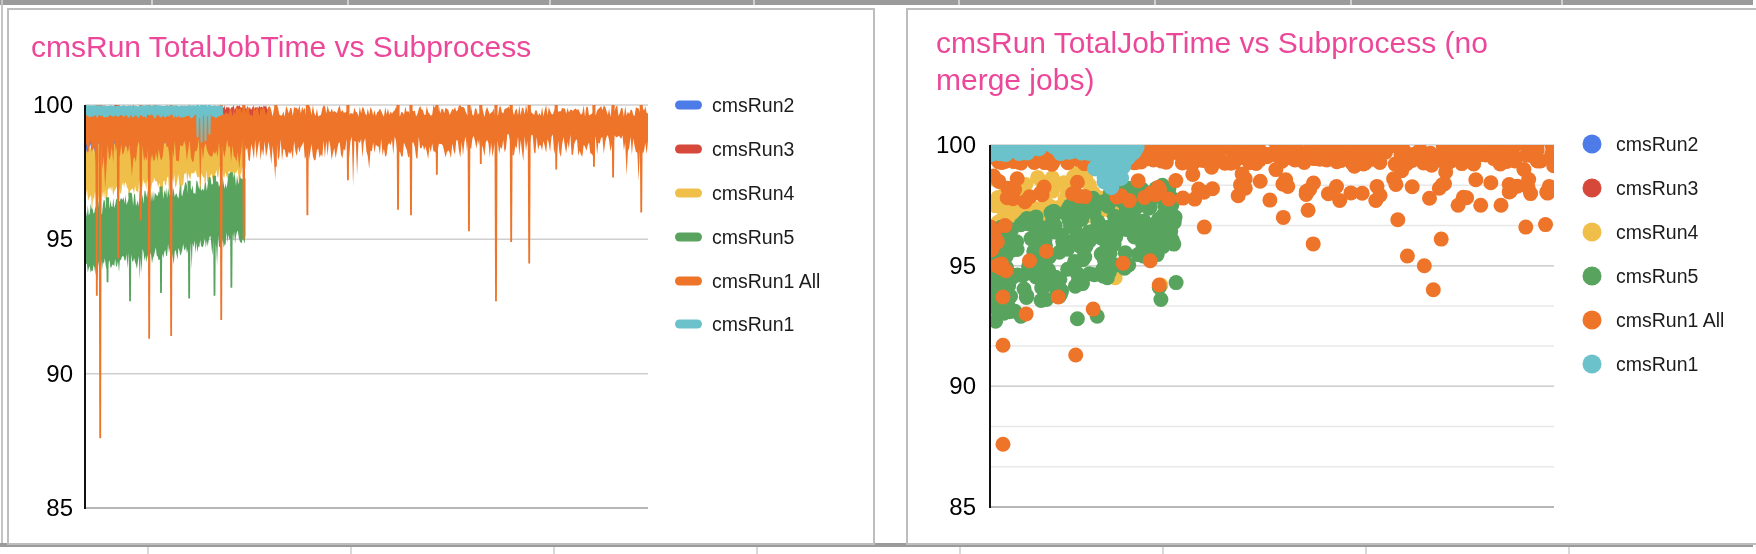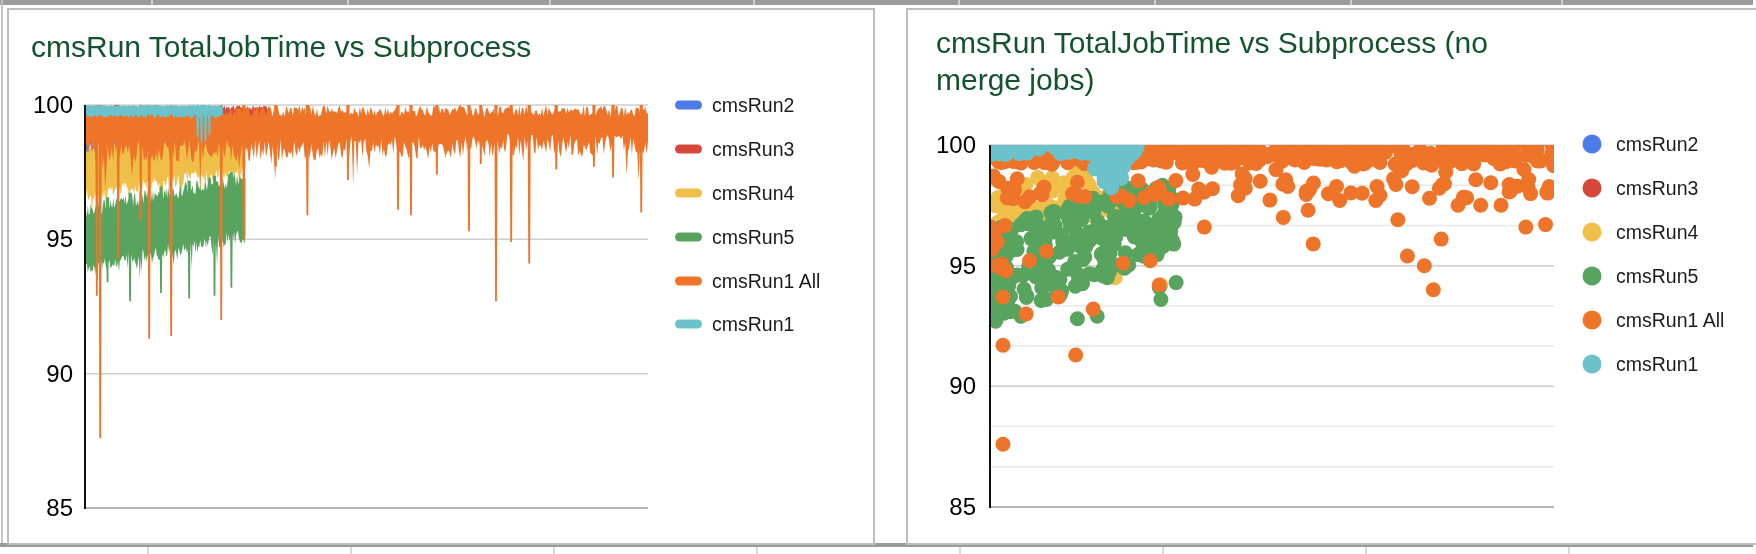--- a/index.html
+++ b/index.html
@@ -9,21 +9,21 @@
   .sheet-bar .tick{position:absolute;top:0;width:2px;height:5px;background:#cfcfcf;}
   .sheet-left-line{position:absolute;left:1px;top:0;width:2px;height:554px;background:#c4c4c4;}
   .sheet-bottom-strip{position:absolute;left:0;top:547px;width:1756px;height:7px;background:#fff;}
   .sheet-bottom-strip .colline{position:absolute;top:0;width:2px;height:7px;background:#d9d9d9;}
   .sheet-right-strip{position:absolute;left:1753px;top:0;width:3px;height:554px;background:#fff;}
   .sheet-right-strip .rowline{position:absolute;left:0;width:3px;height:2px;background:#d9d9d9;}
   .chart-card{position:absolute;top:8px;height:537px;background:#ffffff;
       border:2px solid #bdbdbd;box-sizing:border-box;}
   #card0{left:7px;width:868px;}
   #card1{left:906px;width:880px;border-left-width:2px;}
-  .chart-title{position:absolute;color:#14532d;font-size:30px;line-height:37px;
+  .chart-title{position:absolute;color:#ec4899;font-size:30px;line-height:37px;
       letter-spacing:0px;font-weight:400;}
   #title0{left:22px;top:18px;width:800px;}
   #title1{left:28px;top:14px;width:640px;}
   svg{position:absolute;left:0;top:0;}
 </style>
 </head>
 <body>
 
 <div class="sheet-bar" style="top:0;" id="topbar">
     <div class="tick" style="left: 151px;"></div>

